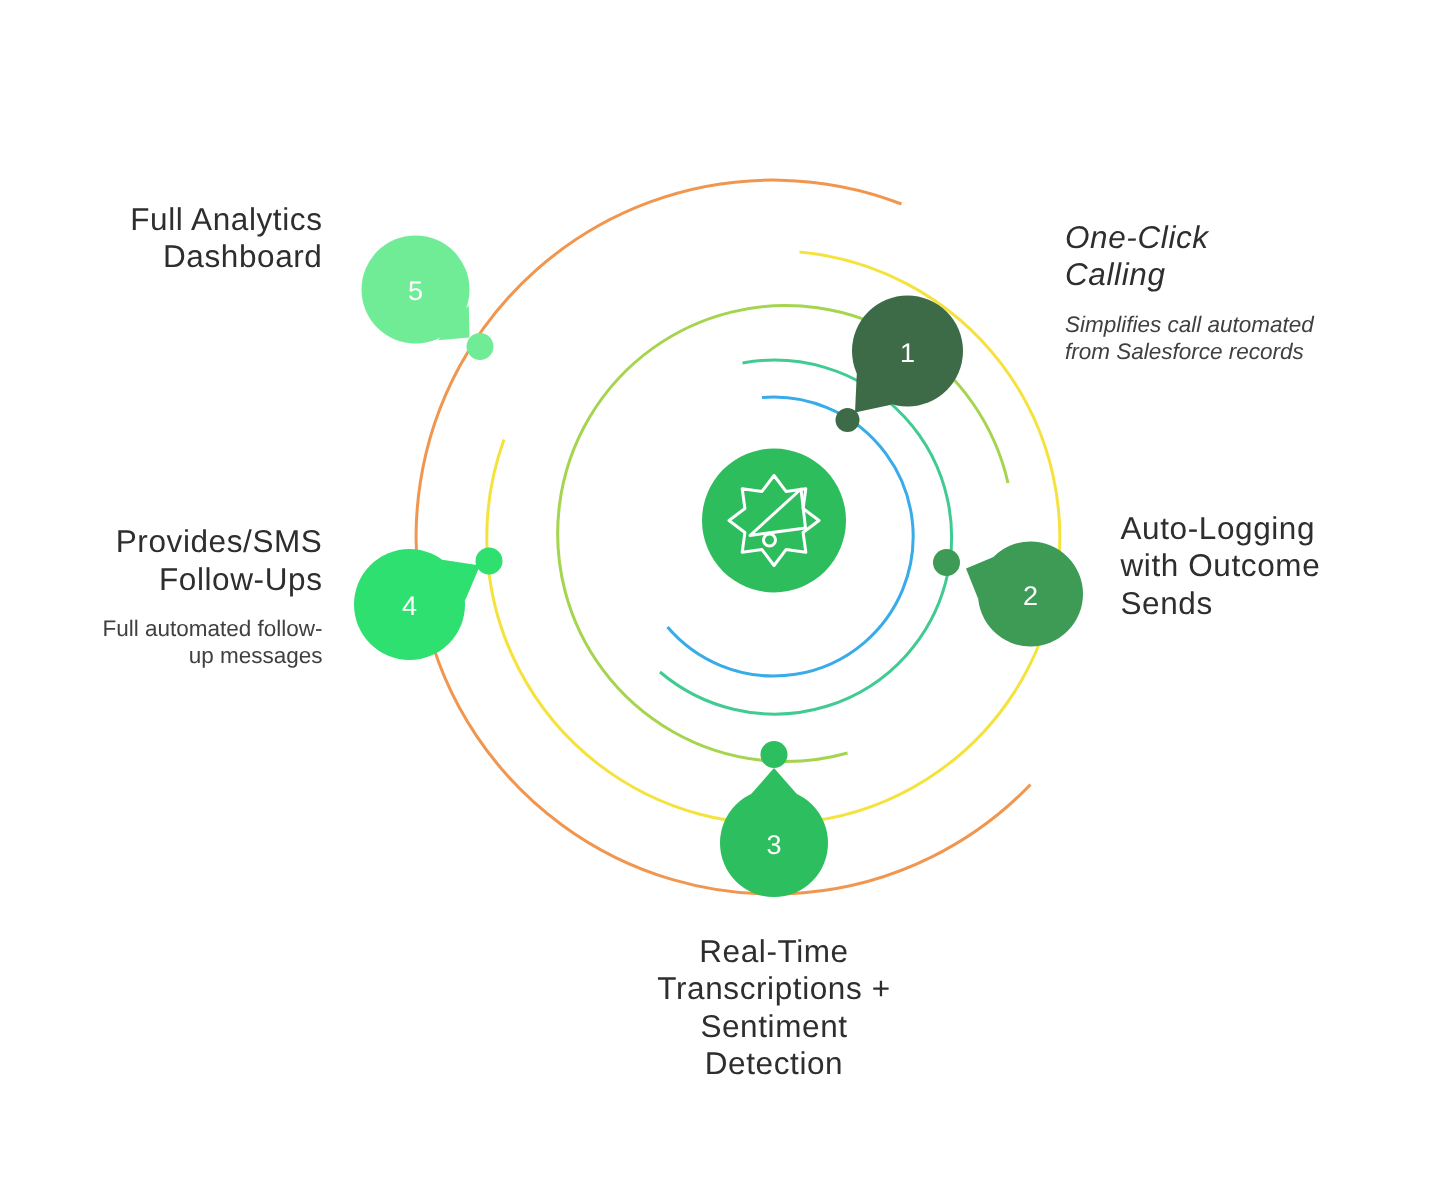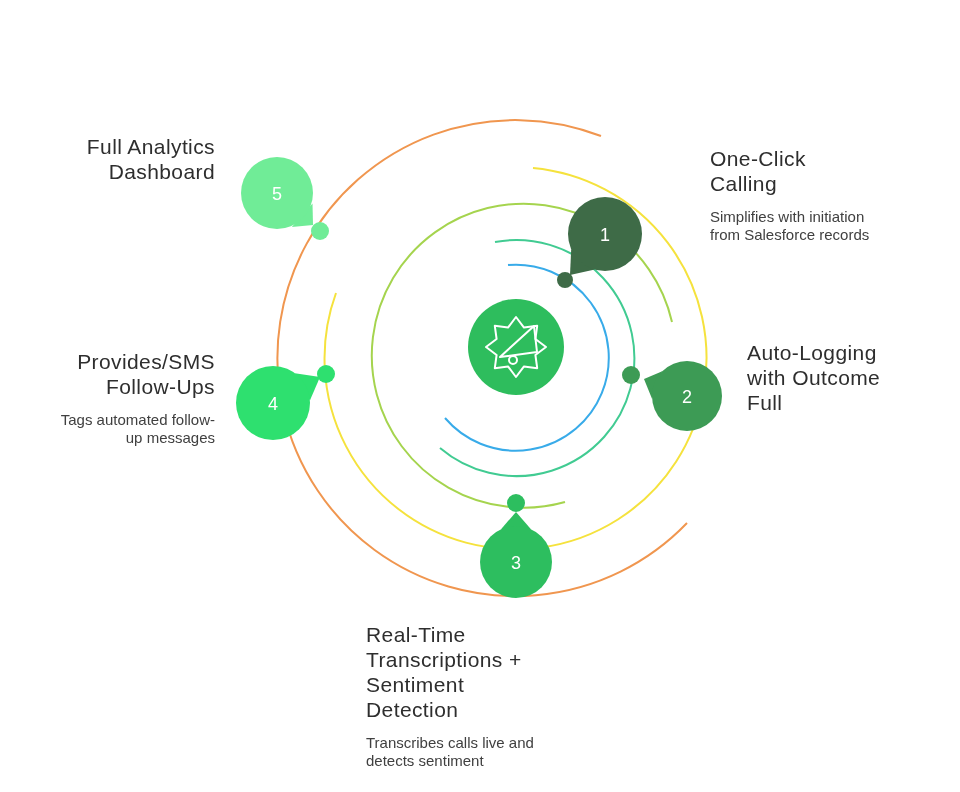--- a/index.html
+++ b/index.html
@@ -14,21 +14,21 @@
   .textblock .title{
     font-size:21px;line-height:25px;letter-spacing:0.4px;
     color:#2e2e2e;white-space:pre-line;font-weight:400;
   }
   .textblock .desc{
     margin-top:12px;font-size:15px;line-height:17.5px;
     color:#404040;white-space:pre-line;
   }
   .tb-right{text-align:right;}
   .tb-left{text-align:left;}
-  .tb-center{}
+  .tb-center{text-align:center;}
   .bubble-number{
     font-family:"Liberation Sans", sans-serif;
     font-size:18px;fill:#ffffff;
   }
 </style>
 </head>
 <body>
 
 <div class="stage">
 
@@ -86,42 +86,40 @@
         <text x="277" y="194" text-anchor="middle" dominant-baseline="central" class="bubble-number">5</text>
       </g>
     </g>
   </svg>
 
   <div class="textblock tb-right" style="top:134px;left:5px;width:210px;">
     <div class="title">Full Analytics
 Dashboard</div>
   </div>
 
-  <div class="textblock tb-left" style="top:146px;left:710px;width:235px;">
+  <div class="textblock tb-left" style="top:146px;left:710px;width:235px;font-style:italic;">
     <div class="title">One-Click
 Calling</div>
-    <div class="desc">Simplifies with initiation
+    <div class="desc">Simplifies call automated
 from Salesforce records</div>
   </div>
 
   <div class="textblock tb-left" style="top:340px;left:747px;width:210px;">
     <div class="title">Auto-Logging
 with Outcome
-Full</div>
+Sends</div>
   </div>
 
   <div class="textblock tb-right" style="top:349px;left:5px;width:210px;">
     <div class="title">Provides/SMS
 Follow-Ups</div>
-    <div class="desc">Tags automated follow-
+    <div class="desc">Full automated follow-
 up messages</div>
   </div>
 
   <div class="textblock tb-center" style="top:622px;left:366px;width:300px;">
     <div class="title">Real-Time
 Transcriptions +
 Sentiment
 Detection</div>
-    <div class="desc">Transcribes calls live and
-detects sentiment</div>
   </div>
 
 </div>
 
 </body></html>

